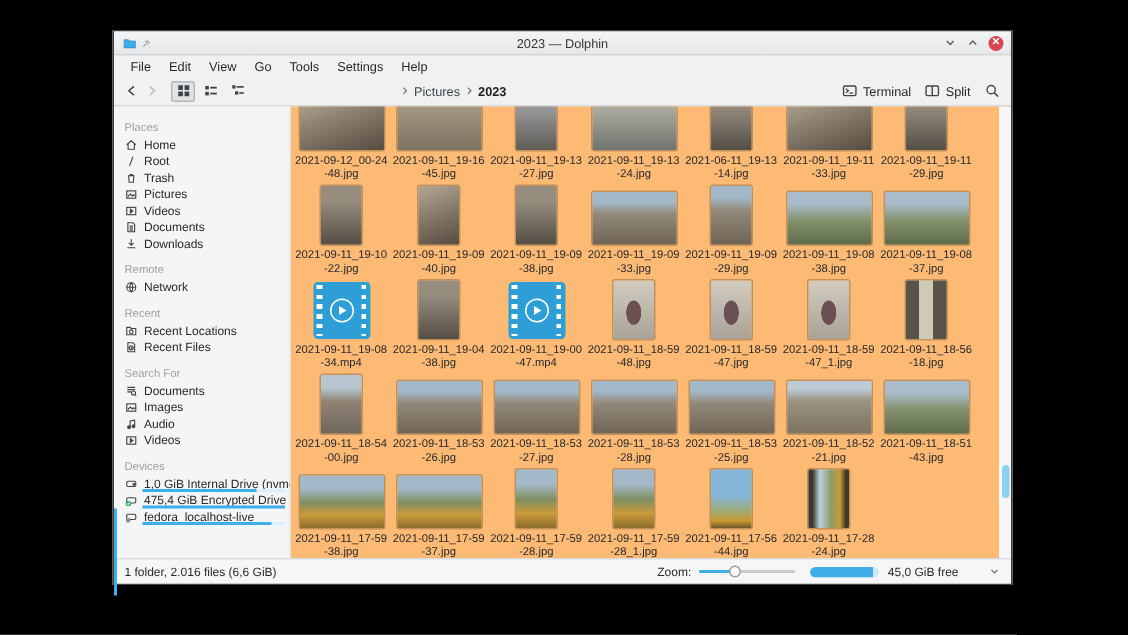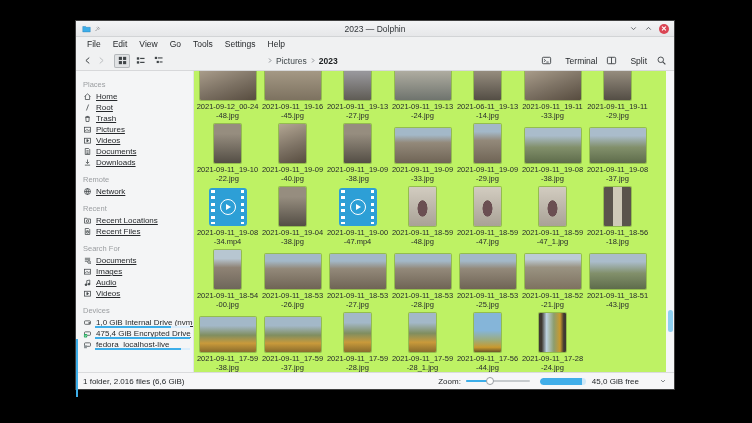--- a/index.html
+++ b/index.html
@@ -26,35 +26,35 @@
   
   .toolbar { height:20px; flex:0 0 20px; background:#f0f1f2; border-bottom:1px solid #d7d8da;
              display:flex; align-items:center; padding:0 7px; font-size:8.5px; }
   .navbtns { display:flex; align-items:center; gap:3px; }
   .viewbtns { display:flex; align-items:center; gap:2px; margin-left:8px; }
   .viewbtn { width:16px; height:14px; display:flex; align-items:center; justify-content:center; border-radius:2px; }
   .viewbtn.selected { background:#e1e3e5; box-shadow:inset 0 0 0 1px #b4b8bb; }
   .breadcrumb { display:flex; align-items:center; gap:2px; margin-left:100px; color:#3f4649; }
   .breadcrumb .crumb-current { font-weight:bold; color:#1c1f21; }
   .tb-right { margin-left:auto; display:flex; align-items:center; gap:9px; }
-  .tb-btn { display:flex; align-items:center; gap:13px; }
+  .tb-btn { display:flex; align-items:center; gap:3px; }
 
   
   .body { flex:1; display:flex; min-height:0; position:relative; }
 
   .sidebar { width:118px; flex:0 0 118px; background:#f4f5f6; border-right:1px solid #e1e2e3;
              padding-top:2px; font-size:8px; overflow:hidden; }
   .sec-title { color:#9b9ea1; font-size:7.5px; margin:7px 0 2px 7px; }
   .sb-item { display:flex; align-items:center; height:11px; padding-left:7px; gap:4px;
-             white-space:nowrap; position:relative;text-decoration:underline; }
+             white-space:nowrap; position:relative; }
   .sb-item .usage { position:absolute; left:19px; right:3px; bottom:0; height:2px; background:#dceefb; }
   .sb-item .usage i { display:block; height:100%; background:#3daee9; }
   .panel-scrollbar { position:absolute; left:0; top:268px; width:2px; height:58px; background:#3daee9; }
 
-  .view { flex:1; position:relative; overflow:hidden; background:#bef264; }
+  .view { flex:1; position:relative; overflow:hidden; background:#fdba74; }
   .grid { position:absolute; left:1px; top:-13px; display:grid; grid-template-columns:repeat(7,65px); }
   .cell { width:65px; height:63px; display:flex; flex-direction:column; align-items:center; }
   .thumbwrap { height:42px; display:flex; align-items:flex-end; justify-content:center; margin-bottom:2px; }
   .thumb { box-shadow:0 0 0 1px rgba(0,0,0,.22); border-radius:1px; }
   .thumb.landscape { width:56px; height:35px; }
   .thumb.portrait { width:27px; height:39px; }
   .thumb.video { width:38px; height:38px; background:#2d9fd6; border-radius:3px; position:relative;
                  box-shadow:none; display:flex; align-items:center; justify-content:center; }
   .thumb.video::before, .thumb.video::after { content:""; position:absolute; top:2px; bottom:2px; width:3.5px;
                  background:repeating-linear-gradient(180deg,#fff 0 3px,rgba(255,255,255,0) 3px 6.5px); }

